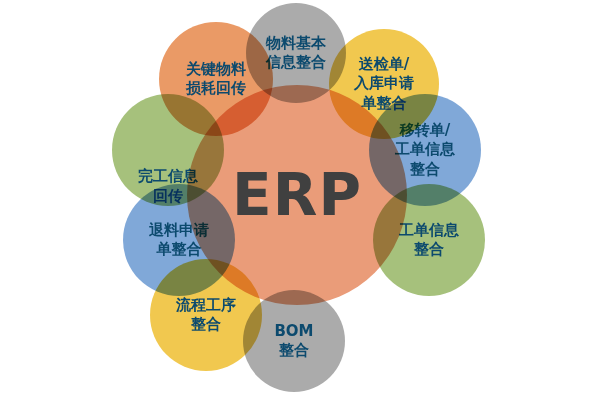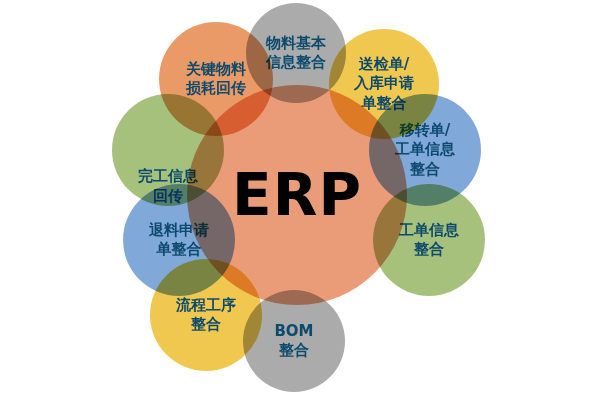--- a/index.html
+++ b/index.html
@@ -28,21 +28,21 @@
   }
   .center-circle {
     left: 187px;
     top: 85px;
     width: 220px;
     height: 220px;
   }
   .erp-label {
     font-size: 58px;
     font-weight: bold;
-    color: #000000;
+    color: #404040;
     letter-spacing: 1px;
   }
   .node-label {
     font-size: 15px;
     font-weight: bold;
     color: #0c4a6e;
     line-height: 1.3;
     width: 64px;
     word-break: break-all;
   }

